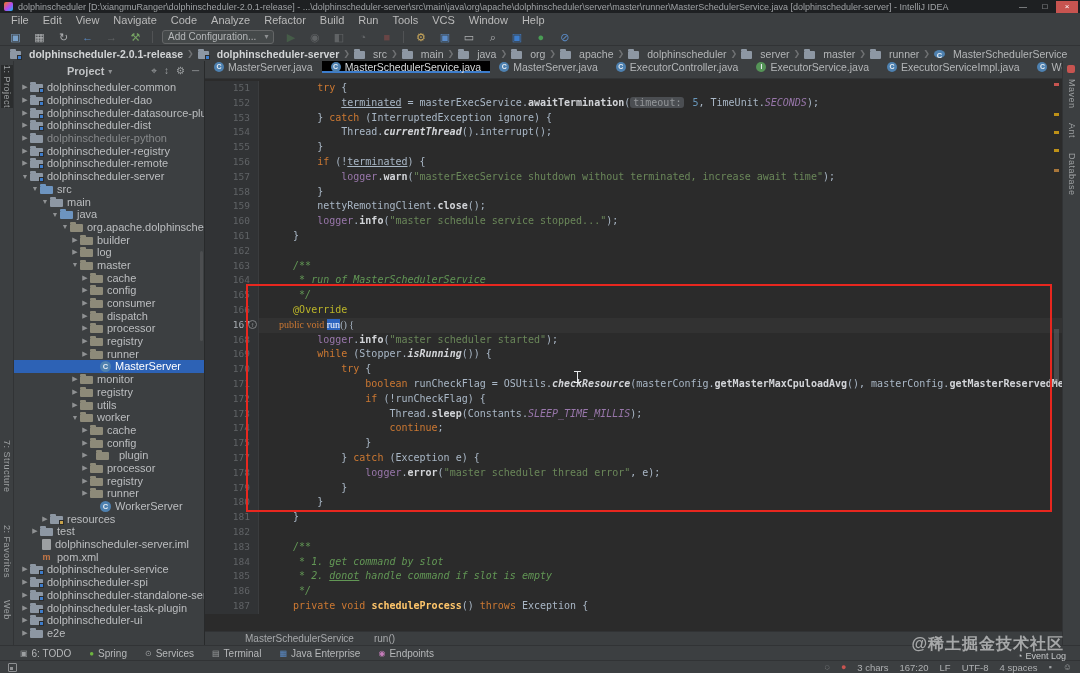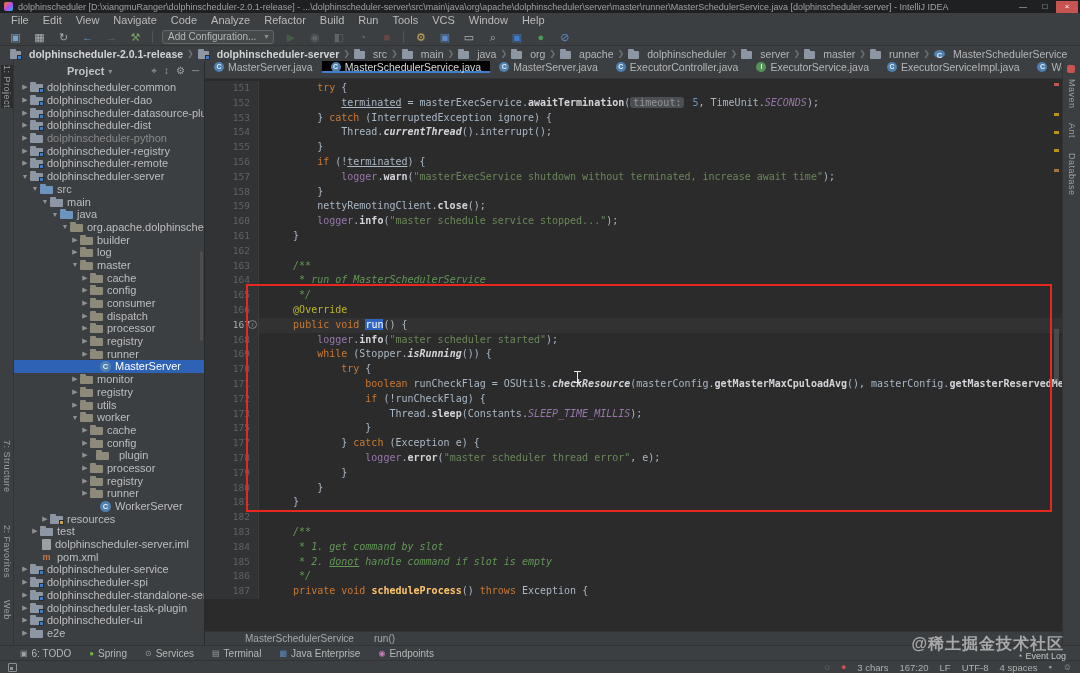--- a/index.html
+++ b/index.html
@@ -78,21 +78,21 @@
   .tab-ico.i { background:#559457; }
   .code-area { flex:1; position:relative; overflow:hidden;
     font-family:"DejaVu Sans Mono", monospace; font-size:10px; line-height:14.8px; padding-top:2px; }
   .code-line { display:flex; height:14.8px; white-space:pre; }
   .gutter { width:54px; flex:none; background:#313335; color:#606366; text-align:right;
     padding-right:8px; font-size:9.5px; border-right:1px solid #3a3c3e; position:relative; }
   .code-line.cur .gutter { color:#a7acb2; }
   .gut-marker { position:absolute; right:1px; top:2px; width:9px; height:9px; border:1px solid #7f8284;
     border-radius:50%; font-size:7px; line-height:8px; text-align:center; color:#7f8284; }
   .code-text { flex:1; padding-left:10px; color:#a9b7c6; }
-  .code-line.cur .code-text { background:#323232; }
+  .code-line.cur .code-text { background:#323232;font-family:Liberation Serif, serif; }
   .c-pl{color:#a9b7c6} .c-kw{color:#cc7832} .c-str{color:#6a8759}
   .c-com{color:#629755;font-style:italic}
   .c-comu{color:#629755;font-style:italic;text-decoration:underline}
   .c-fld{color:#9876aa;}
   .c-mc{color:#d2d4d8;font-weight:bold}
   .c-smi{color:#d2d4d8;font-weight:bold;font-style:italic}
   .c-cst{color:#9876aa;font-style:italic}
   .c-num{color:#6897bb} .c-ann{color:#bbb529}
   .c-hint{background:#4b4e52;color:#939699;border-radius:3px;padding:0 3px;font-size:10px;margin-right:2px}
   .c-sel{background:#2d65c0;color:#ffffff}
@@ -579,20 +579,21 @@
           <div class="code-line"><span class="gutter">164</span><span class="code-text"><span class="c-com">     * run of </span><span class="c-comu">MasterSchedulerService</span></span></div>
           <div class="code-line"><span class="gutter">165</span><span class="code-text"><span class="c-com">     */</span></span></div>
           <div class="code-line"><span class="gutter">166</span><span class="code-text"><span class="c-pl">    </span><span class="c-ann">@Override</span></span></div>
           <div class="code-line cur"><span class="gutter">167<span class="gut-marker">↑</span></span><span class="code-text"><span class="c-pl">    </span><span class="c-kw">public</span><span class="c-pl"> </span><span class="c-kw">void</span><span class="c-pl"> </span><span class="c-sel">run</span><span class="c-pl">() {</span></span></div>
           <div class="code-line"><span class="gutter">168</span><span class="code-text"><span class="c-pl">        </span><span class="c-fld">logger</span><span class="c-pl">.</span><span class="c-mc">info</span><span class="c-pl">(</span><span class="c-str">"master scheduler started"</span><span class="c-pl">);</span></span></div>
           <div class="code-line"><span class="gutter">169</span><span class="code-text"><span class="c-pl">        </span><span class="c-kw">while</span><span class="c-pl"> (Stopper.</span><span class="c-smi">isRunning</span><span class="c-pl">()) {</span></span></div>
           <div class="code-line"><span class="gutter">170</span><span class="code-text"><span class="c-pl">            </span><span class="c-kw">try</span><span class="c-pl"> {</span></span></div>
           <div class="code-line"><span class="gutter">171</span><span class="code-text"><span class="c-pl">                </span><span class="c-kw">boolean</span><span class="c-pl"> runCheckFlag = OSUtils.</span><span class="c-smi">checkResource</span><span class="c-pl">(masterConfig.</span><span class="c-mc">getMasterMaxCpuloadAvg</span><span class="c-pl">(), masterConfig.</span><span class="c-mc">getMasterReservedMemory</span></span></div>
           <div class="code-line"><span class="gutter">172</span><span class="code-text"><span class="c-pl">                </span><span class="c-kw">if</span><span class="c-pl"> (!runCheckFlag) {</span></span></div>
           <div class="code-line"><span class="gutter">173</span><span class="code-text"><span class="c-pl">                    Thread.</span><span class="c-mc">sleep</span><span class="c-pl">(Constants.</span><span class="c-cst">SLEEP_TIME_MILLIS</span><span class="c-pl">);</span></span></div>
+          <div class="code-line"><span class="gutter">174</span><span class="code-text"><span class="c-pl">                    </span><span class="c-kw">continue</span><span class="c-pl">;</span></span></div>
           <div class="code-line"><span class="gutter">175</span><span class="code-text"><span class="c-pl">                }</span></span></div>
           <div class="code-line"><span class="gutter">177</span><span class="code-text"><span class="c-pl">            } </span><span class="c-kw">catch</span><span class="c-pl"> (Exception e) {</span></span></div>
           <div class="code-line"><span class="gutter">178</span><span class="code-text"><span class="c-pl">                </span><span class="c-fld">logger</span><span class="c-pl">.</span><span class="c-mc">error</span><span class="c-pl">(</span><span class="c-str">"master scheduler thread error"</span><span class="c-pl">, e);</span></span></div>
           <div class="code-line"><span class="gutter">179</span><span class="code-text"><span class="c-pl">            }</span></span></div>
           <div class="code-line"><span class="gutter">180</span><span class="code-text"><span class="c-pl">        }</span></span></div>
           <div class="code-line"><span class="gutter">181</span><span class="code-text"><span class="c-pl">    }</span></span></div>
           <div class="code-line"><span class="gutter">182</span><span class="code-text"></span></div>
           <div class="code-line"><span class="gutter">183</span><span class="code-text"><span class="c-com">    /**</span></span></div>
           <div class="code-line"><span class="gutter">184</span><span class="code-text"><span class="c-com">     * 1. get command by slot</span></span></div>
           <div class="code-line"><span class="gutter">185</span><span class="code-text"><span class="c-com">     * 2. </span><span class="c-comu">donot</span><span class="c-com"> handle command if slot is empty</span></span></div>

